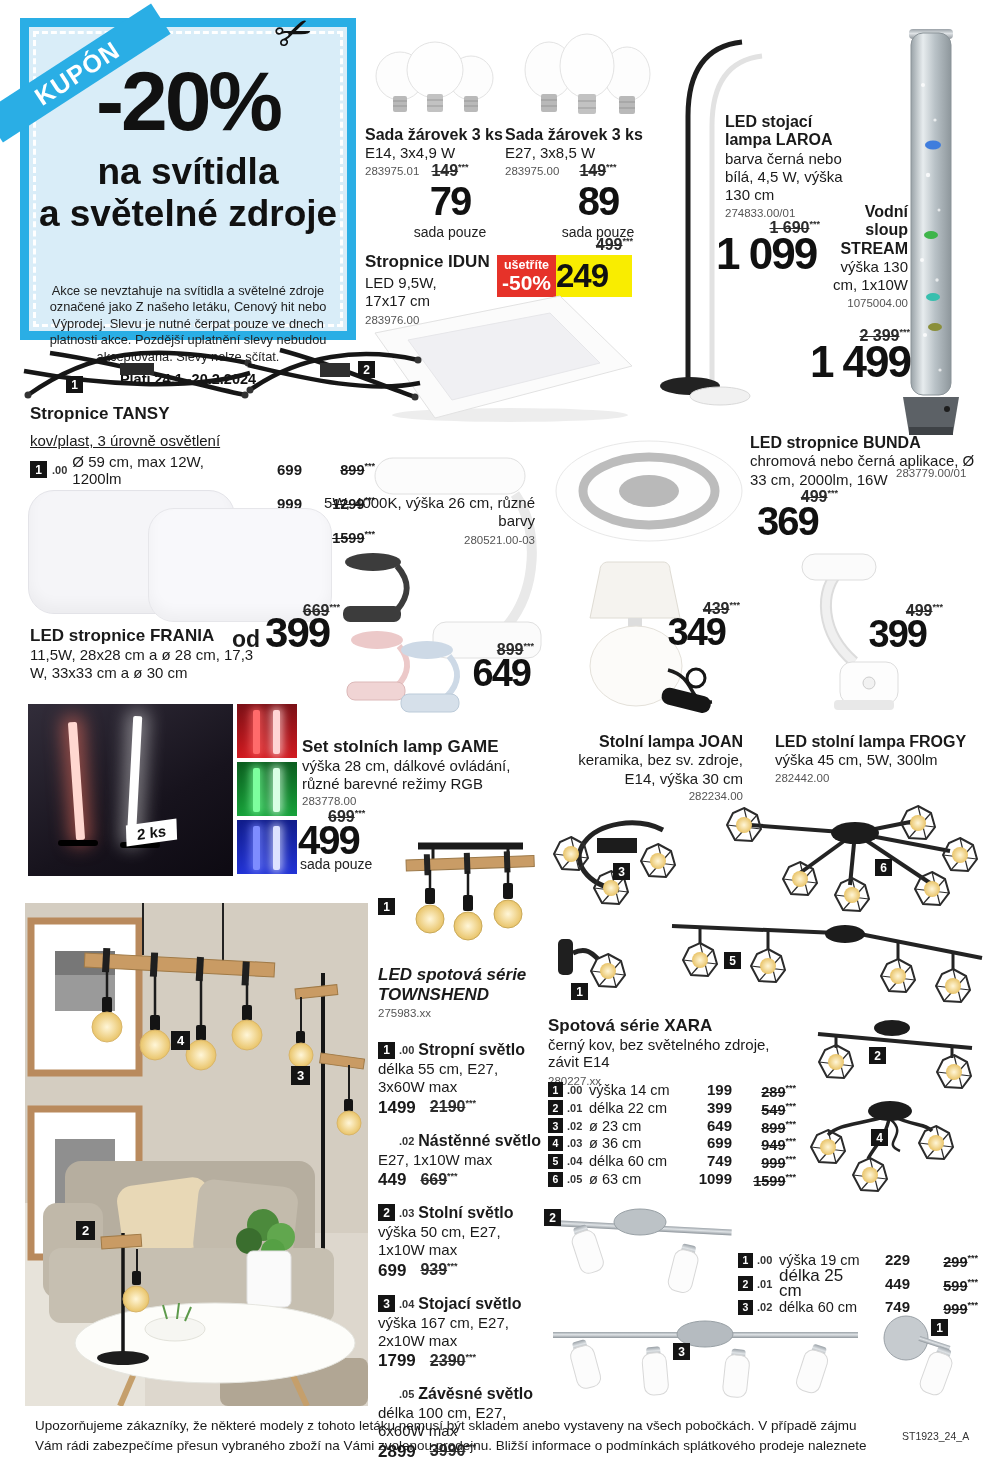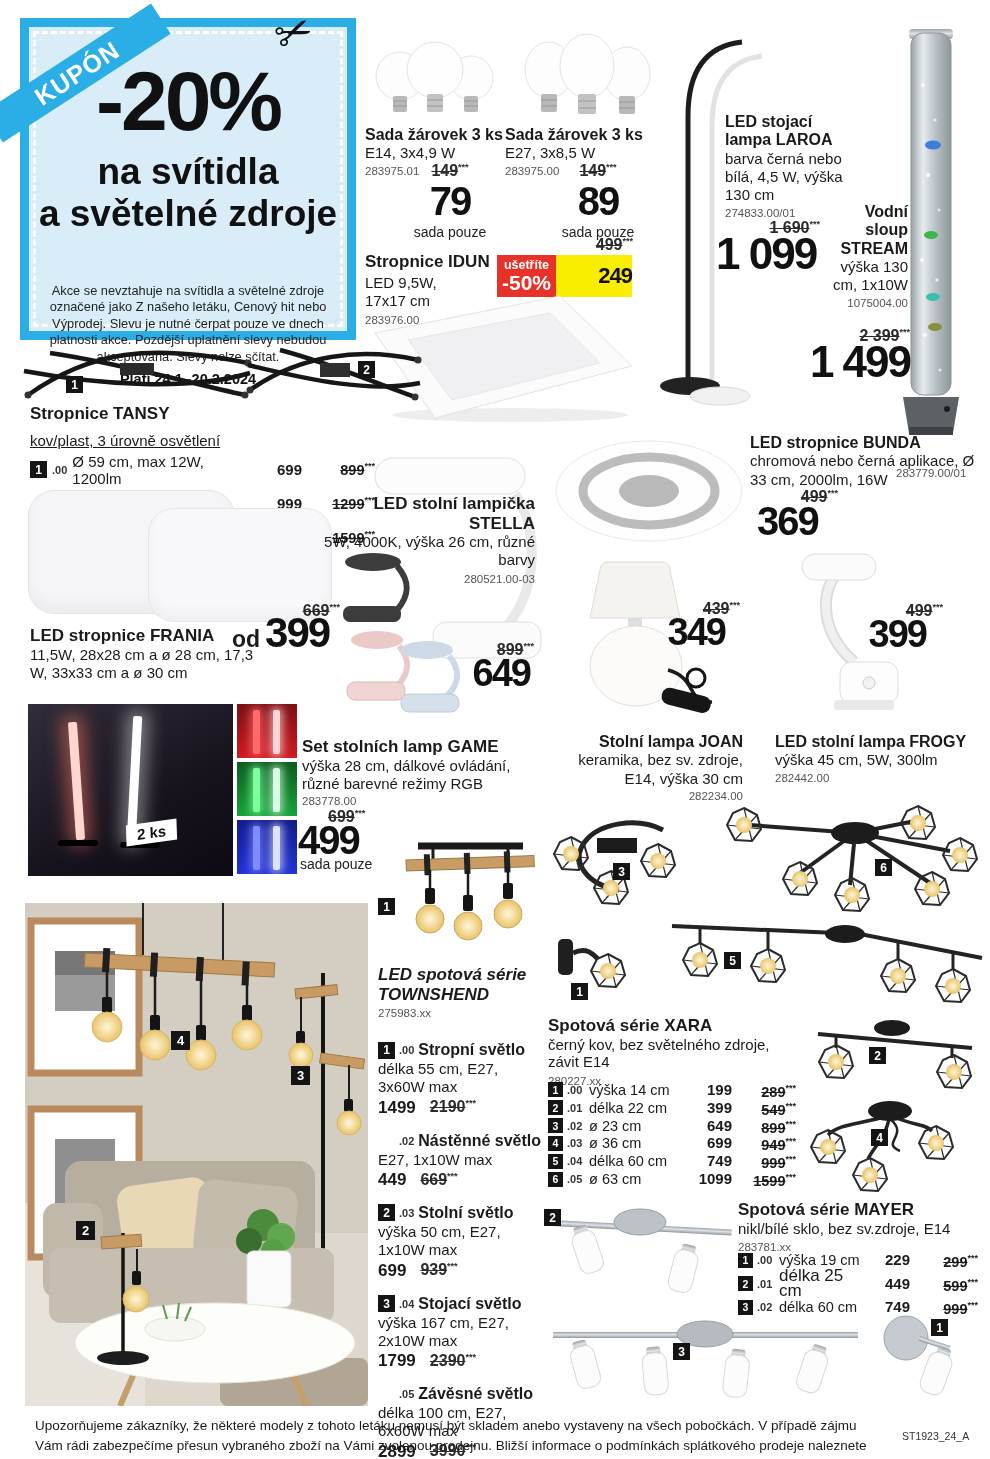--- a/index.html
+++ b/index.html
@@ -145,21 +145,21 @@
     <div class="pdesc" style="width:108px;margin-top:2px;">LED 9,5W, 17x17 cm</div>
     <div class="sku" style="margin-top:4px">283976.00</div>
   </div>
   <div class="abs right" style="left:557px;top:236px;width:76px;">
     <span class="old-line"><span class="strike">499</span><sup class="st">***</sup></span>
   </div>
   <div class="abs" style="left:497px;top:255px;width:59px;height:42px;background:#e63229;color:#fff;text-align:center;">
     <div style="font-size:12.5px;font-weight:bold;margin-top:3px;">ušetříte</div>
     <div style="font-size:21px;font-weight:bold;line-height:1;">-50%</div>
   </div>
-  <div class="abs" style="left:556px;top:255px;width:76px;height:42px;background:#f9ed00;color:#111;text-align:right;font-size:22px;font-weight:bold;line-height:42px;letter-spacing:-1px;">249</div>
+  <div class="abs" style="left:556px;top:255px;width:76px;height:42px;background:#f9ed00;color:#111;text-align:left;font-size:33px;font-weight:bold;line-height:42px;letter-spacing:-1px;">249</div>
   <svg class="abs" style="left:360px;top:288px" width="280" height="135" viewBox="0 0 280 135">
     <ellipse cx="150" cy="127" rx="118" ry="7" fill="#000" opacity="0.07"></ellipse>
     <polygon points="15,45 200,8 272,78 75,130" fill="#fbfbfb" stroke="#e2e2e2"></polygon>
     <polygon points="48,52 190,25 240,75 92,112" fill="#f0f0f3" stroke="#e6e6e9"></polygon>
   </svg>
 
   <svg class="abs" style="left:650px;top:30px" width="115" height="378" viewBox="0 0 115 378">
     <path d="M112,26 C78,30 62,54 62,96 L62,360" stroke="#e2e2e2" stroke-width="5" fill="none"></path>
     <path d="M92,12 C55,16 38,42 38,86 L38,352" stroke="#1d1d1d" stroke-width="5" fill="none"></path>
     <ellipse cx="40" cy="356" rx="30" ry="9" fill="#222"></ellipse>
@@ -279,21 +279,20 @@
     <ellipse cx="38" cy="14" rx="28" ry="9" fill="#3c3c3c"></ellipse>
     <rect x="8" y="58" width="58" height="16" rx="7" fill="#3c3c3c"></rect>
     <path d="M64,98 C76,112 74,126 62,138" stroke="#ecc9c9" stroke-width="6" fill="none"></path>
     <ellipse cx="42" cy="92" rx="26" ry="9" fill="#ecc9c9"></ellipse>
     <rect x="12" y="134" width="58" height="18" rx="8" fill="#f0d4d4" stroke="#dcb8b8"></rect>
     <path d="M114,108 C126,122 124,136 112,148" stroke="#cdd9e6" stroke-width="6" fill="none"></path>
     <ellipse cx="92" cy="102" rx="26" ry="9" fill="#cdd9e6"></ellipse>
     <rect x="66" y="146" width="58" height="18" rx="8" fill="#d6e0ea" stroke="#bccbd9"></rect>
   </svg>
   <div class="abs right" style="left:320px;top:494px;width:215px;">
-    <div class="pname lg">LED stolní lampička STELLA</div>
     <div class="pdesc">5W, 4000K, výška 26 cm, různé barvy</div>
     <div class="sku" style="margin-top:3px">280521.00-03</div>
   </div>
   <div class="abs right" style="left:452px;top:641px;width:82px;">
     <span class="old-line"><span class="strike">899</span><sup class="st">***</sup></span>
   </div>
   <div class="abs big right" style="left:448px;top:654px;width:82px;font-size:38px;">649</div>
 
   <svg class="abs" style="left:552px;top:437px" width="195" height="108" viewBox="0 0 195 108">
     <ellipse cx="97" cy="54" rx="93" ry="50" fill="#fefefe" stroke="#e8e8e8"></ellipse>
@@ -694,25 +693,20 @@
         <rect x="52" y="26" width="32" height="5" fill="url(#silver)"></rect>
       </g>
     <g transform="translate(66,34) rotate(20)">
         <use href="#mshade"></use>
       </g>
   </svg>
   <div class="abs marker" style="left:544px;top:1209px;">2</div>
   <div class="abs marker" style="left:673px;top:1343px;">3</div>
   <div class="abs marker" style="left:931px;top:1319px;">1</div>
 
-  <div class="abs" style="left:738px;top:1200px;width:250px;">
-    <div class="pname lg">Spotová série MAYER</div>
-    <div class="pdesc">nikl/bílé sklo, bez sv.zdroje, E14</div>
-    <div class="sku" style="margin-top:3px;">283781.xx</div>
-  </div>
   <div class="abs" style="left:738px;top:1251px;width:240px;">
     <div class="trow" style="gap:4px;line-height:14.5px;">
       <span class="marker sm">1</span>
       <span class="variant" style="width:18px">.00</span>
       <span class="rdesc" style="flex:1;font-size:14.5px">výška 19 cm</span>
       <span class="rprice" style="width:38px">229</span>
       <span class="rold" style="width:64px"><span class="strike">299</span><sup class="st">***</sup></span>
     </div>
     <div class="trow" style="gap:4px;line-height:14.5px;">
       <span class="marker sm">2</span>

